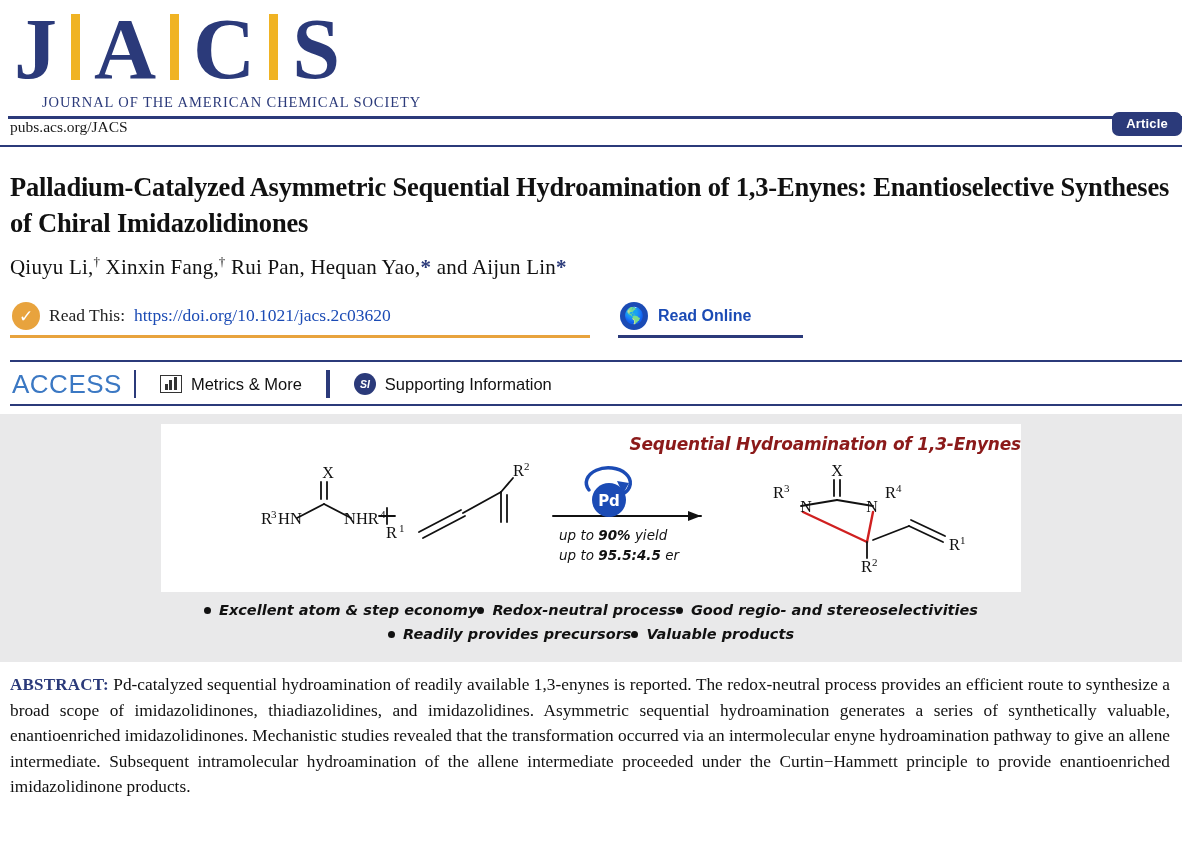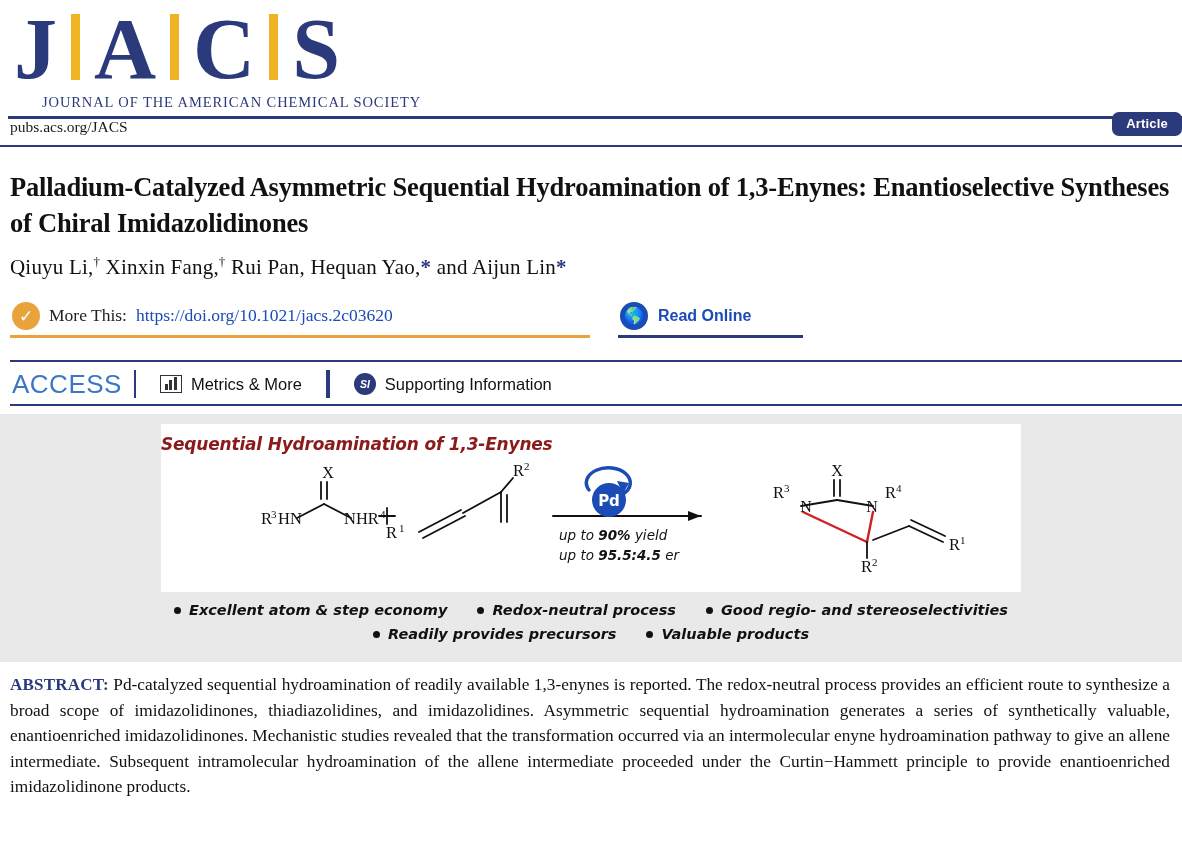--- a/index.html
+++ b/index.html
@@ -253,21 +253,21 @@
   }
   .toc-inner {
     background: #fff;
     width: 860px;
     margin: 0 auto;
     height: 168px;
     position: relative;
     box-sizing: border-box;
   }
   .toc-title {
-    text-align: left;
+    text-align: right;
     font-family: "DejaVu Sans", sans-serif;
     font-style: italic;
     font-weight: 700;
     font-size: 17px;
     color: #8b1a1a;
     padding-top: 10px;
     letter-spacing: -0.2px;
   }
   .scheme {
     position: relative;
@@ -280,21 +280,20 @@
     font-family: "DejaVu Sans", sans-serif;
     font-style: italic;
     font-weight: 700;
     font-size: 14.5px;
     color: #111;
     line-height: 24px;
   }
   .bullets .row {
     display: flex;
     justify-content: center;
-    gap: 30px;
   }
   .bullets .b {
     display: flex;
     align-items: center;
     gap: 8px;
     white-space: nowrap;
   }
   .dot {
     width: 7px; height: 7px; border-radius: 50%;
     background: #111; flex: none;
@@ -343,21 +342,21 @@
   <div class="rule-thin"></div>
 
   <div class="titleblock">
     <h1 class="title">Palladium-Catalyzed Asymmetric Sequential Hydroamination of 1,3-Enynes: Enantioselective Syntheses of Chiral Imidazolidinones</h1>
     <div class="authors">Qiuyu Li,<sup>†</sup> Xinxin Fang,<sup>†</sup> Rui Pan, Hequan Yao,<span class="star">*</span> and Aijun Lin<span class="star">*</span></div>
   </div>
 
   <div class="citerow">
     <div class="cite-box">
       <span class="cite-icon">✓</span>
-      <span class="cite-label">More This:</span>
+      <span class="cite-label">Read This:</span>
       <span class="cite-doi">https://doi.org/10.1021/jacs.2c03620</span>
     </div>
     <div class="read-box">
       <span class="globe-icon">🌎</span>
       <span class="read-label">Read Online</span>
     </div>
   </div>
 
   <div class="accessbar">
     <span class="access-word">ACCESS</span>

